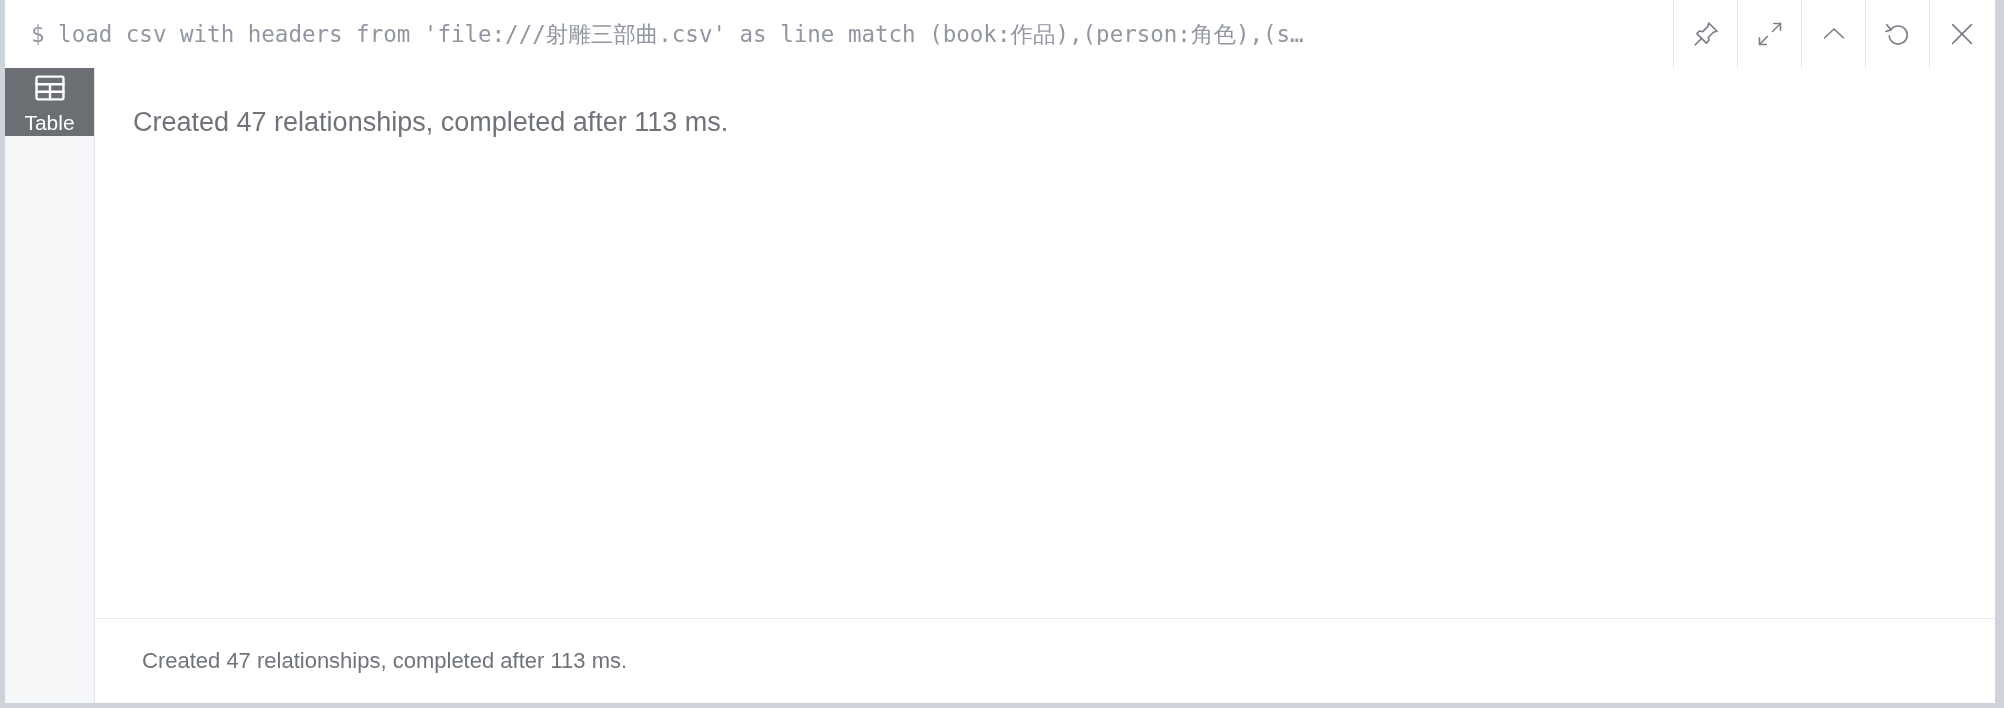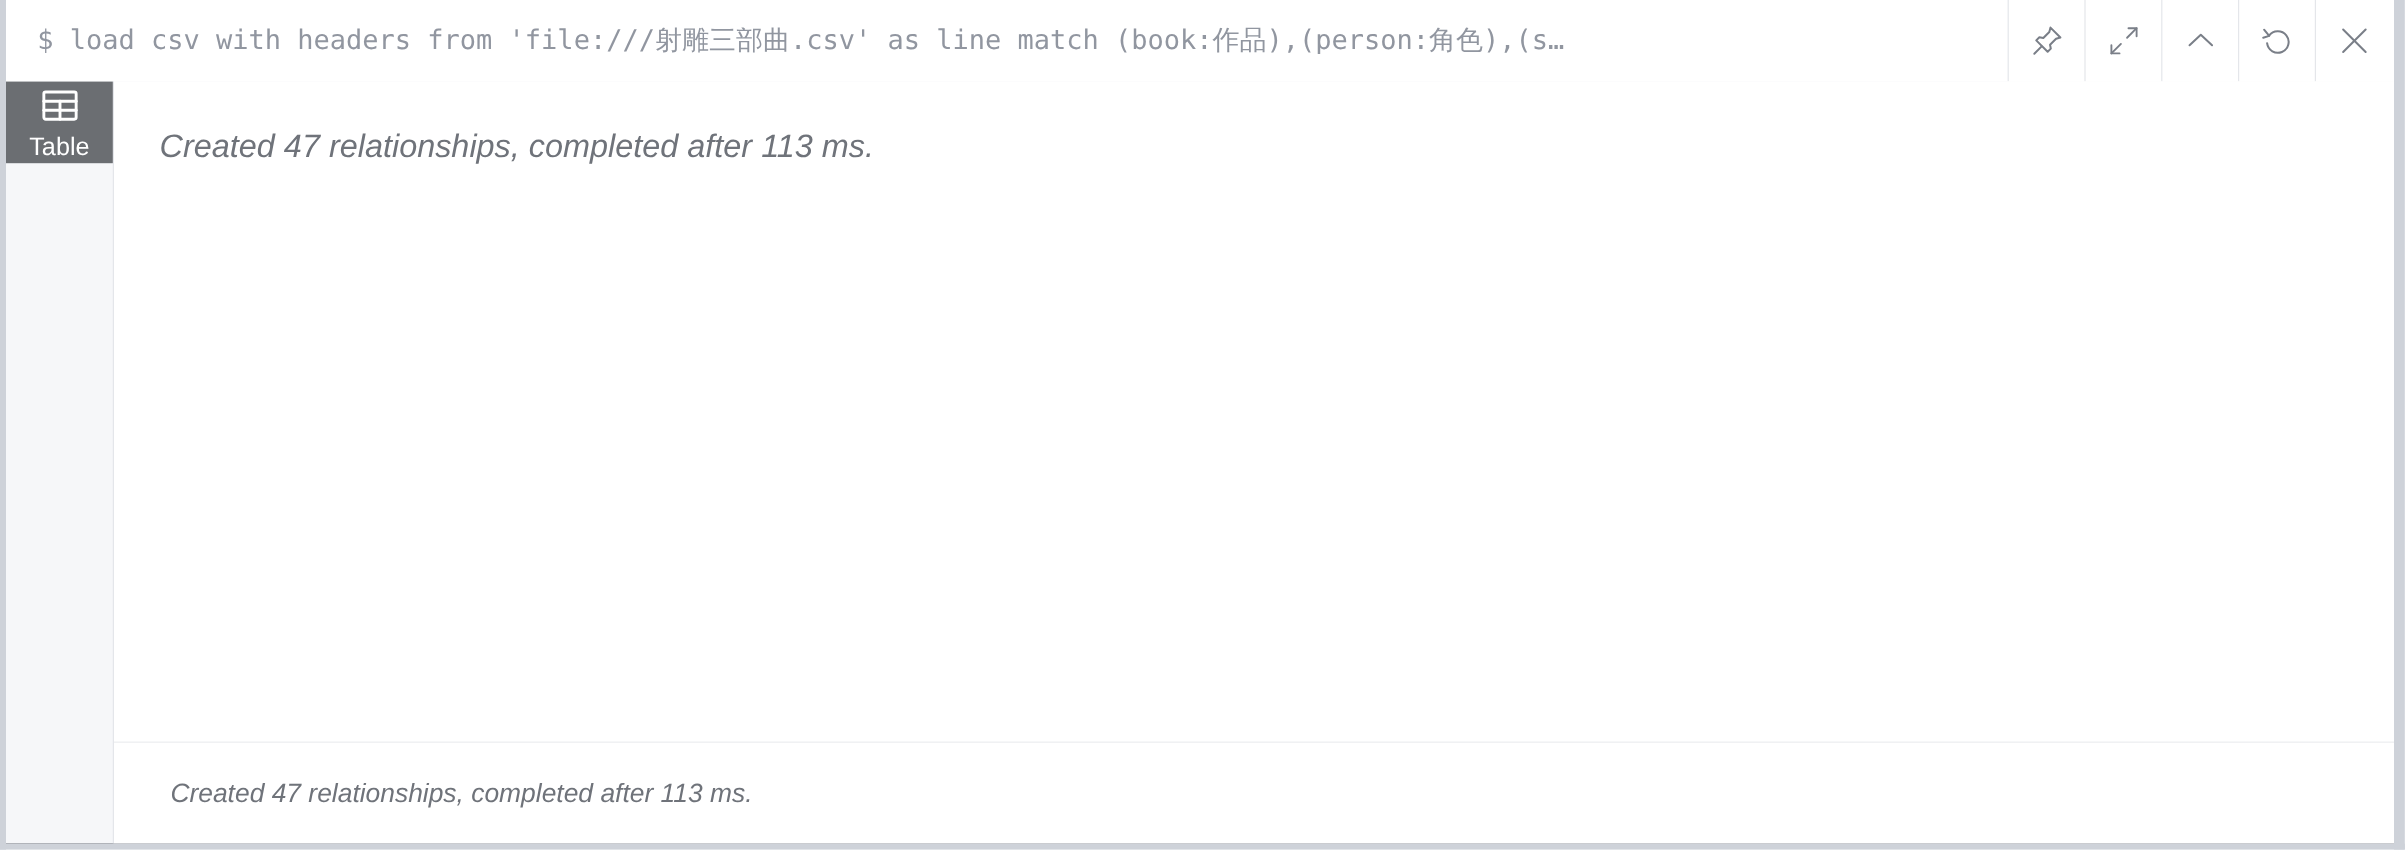--- a/index.html
+++ b/index.html
@@ -136,21 +136,20 @@
     font-family: "Liberation Sans", sans-serif;
   }
 
   
   .rightcol {
     flex: 1 1 auto;
     display: flex;
     flex-direction: column;
     min-width: 0;
     background: #ffffff;
-    font-style: italic;
   }
 
   .result-pane {
     flex: 1 1 auto;
     background: #ffffff;
     padding: 38px 0 0 38px;
     border-bottom: 1px solid #e9eaed;
     overflow: hidden;
   }
 

